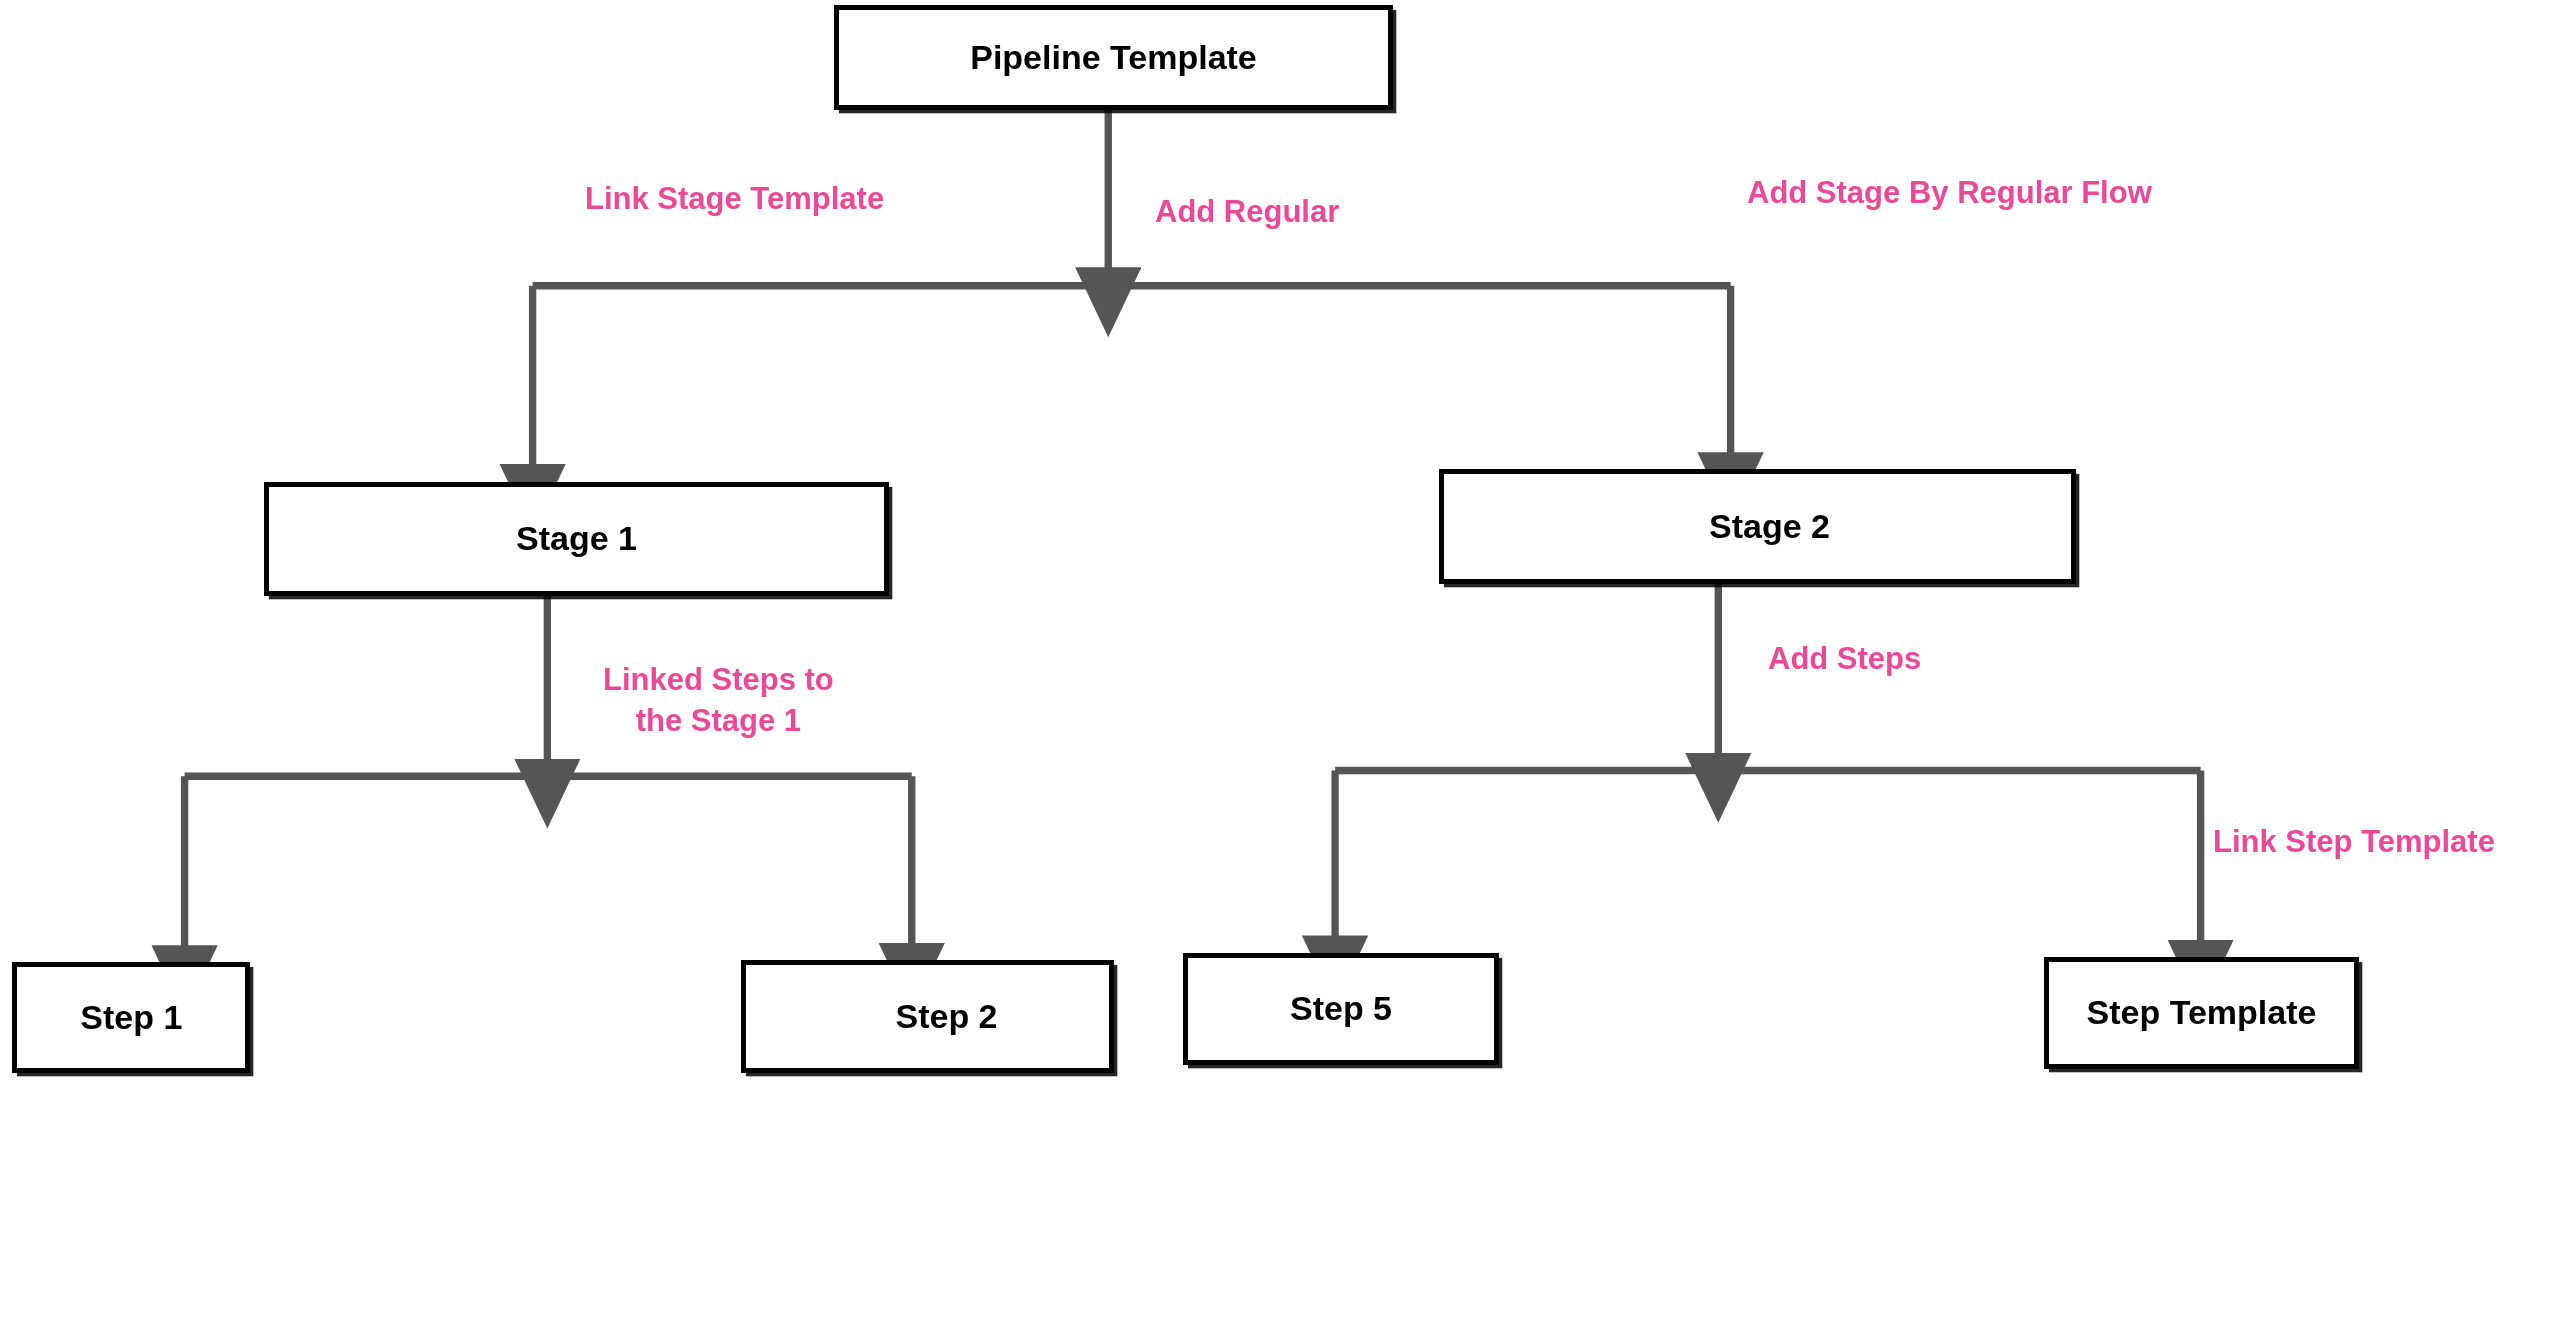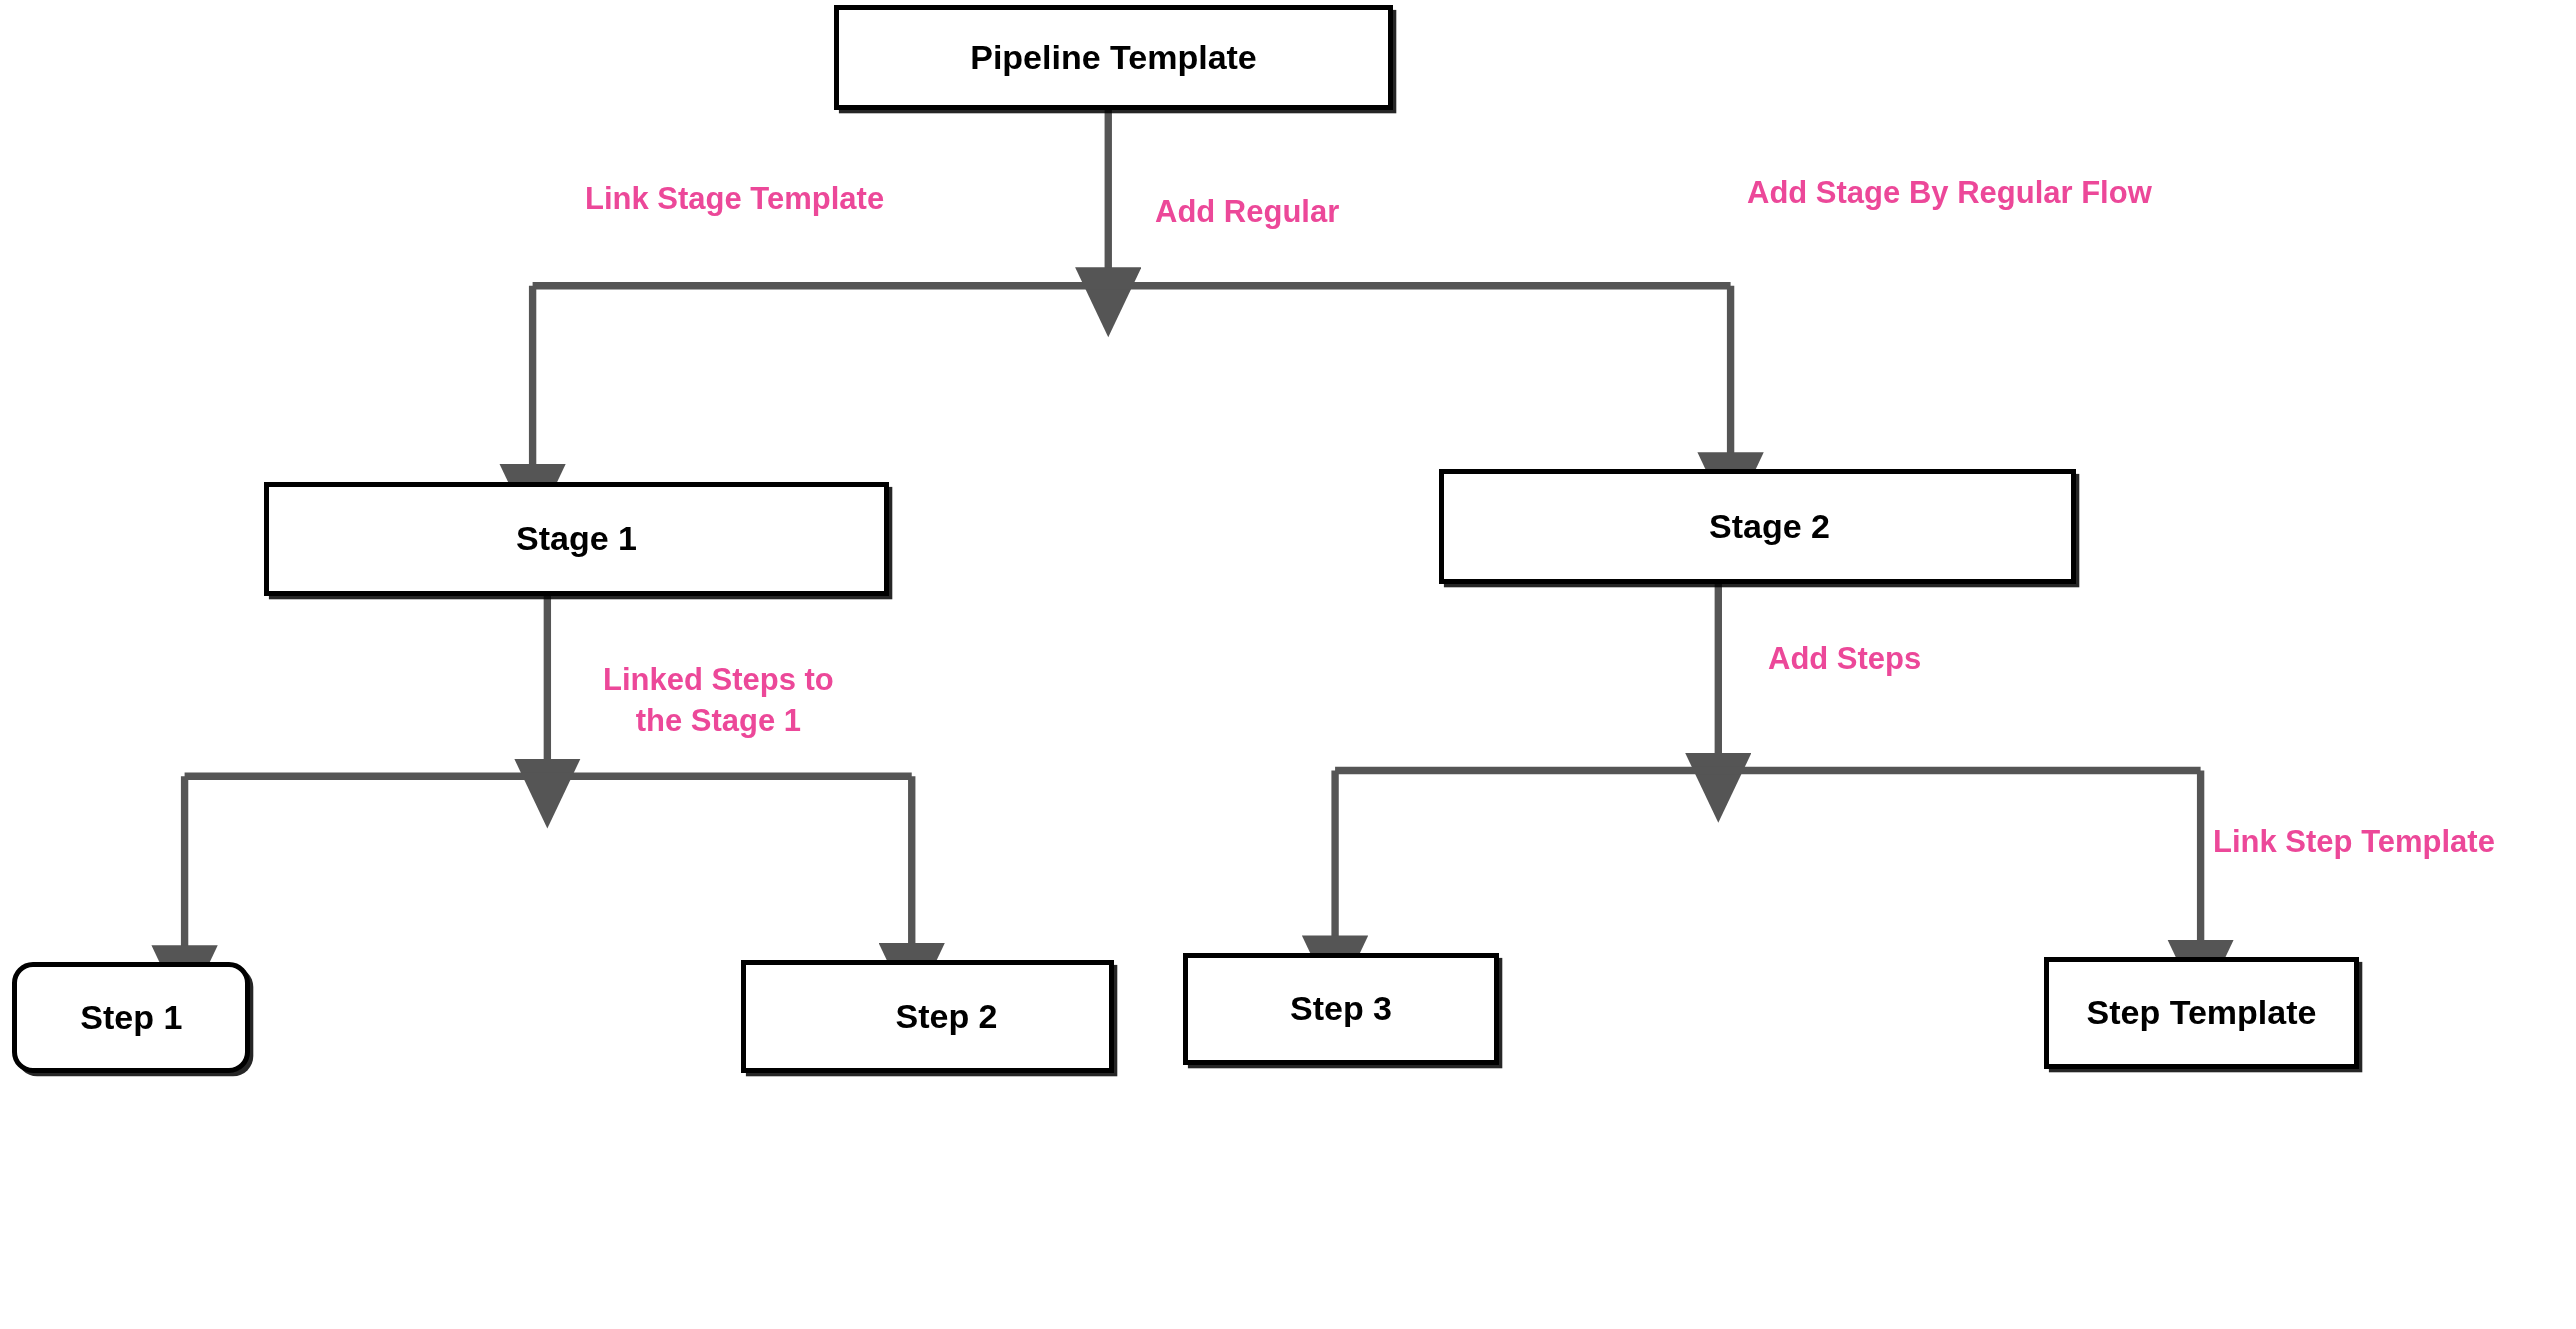--- a/index.html
+++ b/index.html
@@ -126,30 +126,30 @@
   </div>
 
   <div class="node-box" style="left:264px; top:482px; width:625px; height:114px;">
     <span class="node-label">Stage 1</span>
   </div>
 
   <div class="node-box" style="left:1439px; top:469px; width:637px; height:115px;padding-left:24px;">
     <span class="node-label">Stage 2</span>
   </div>
 
-  <div class="node-box" style="left:12.3px; top:962px; width:238px; height:111px;border-radius:21px;">
+  <div class="node-box" style="left:12.3px; top:962px; width:238px; height:111px;">
     <span class="node-label">Step 1</span>
   </div>
 
   <div class="node-box" style="left:741px; top:960px; width:373px; height:113px;padding-left:38px;">
     <span class="node-label">Step 2</span>
   </div>
 
   <div class="node-box" style="left:1183px; top:953px; width:316px; height:112px;">
-    <span class="node-label">Step 3</span>
+    <span class="node-label">Step 5</span>
   </div>
 
   <div class="node-box" style="left:2044px; top:957px; width:315px; height:112px;">
     <span class="node-label">Step Template</span>
   </div>
 
   <div class="edge-label ll" style="left:1155px; top:192px;">Add Regular</div>
 
   <div class="edge-label ll" style="left:585px; top:179px;">Link Stage Template</div>
 

